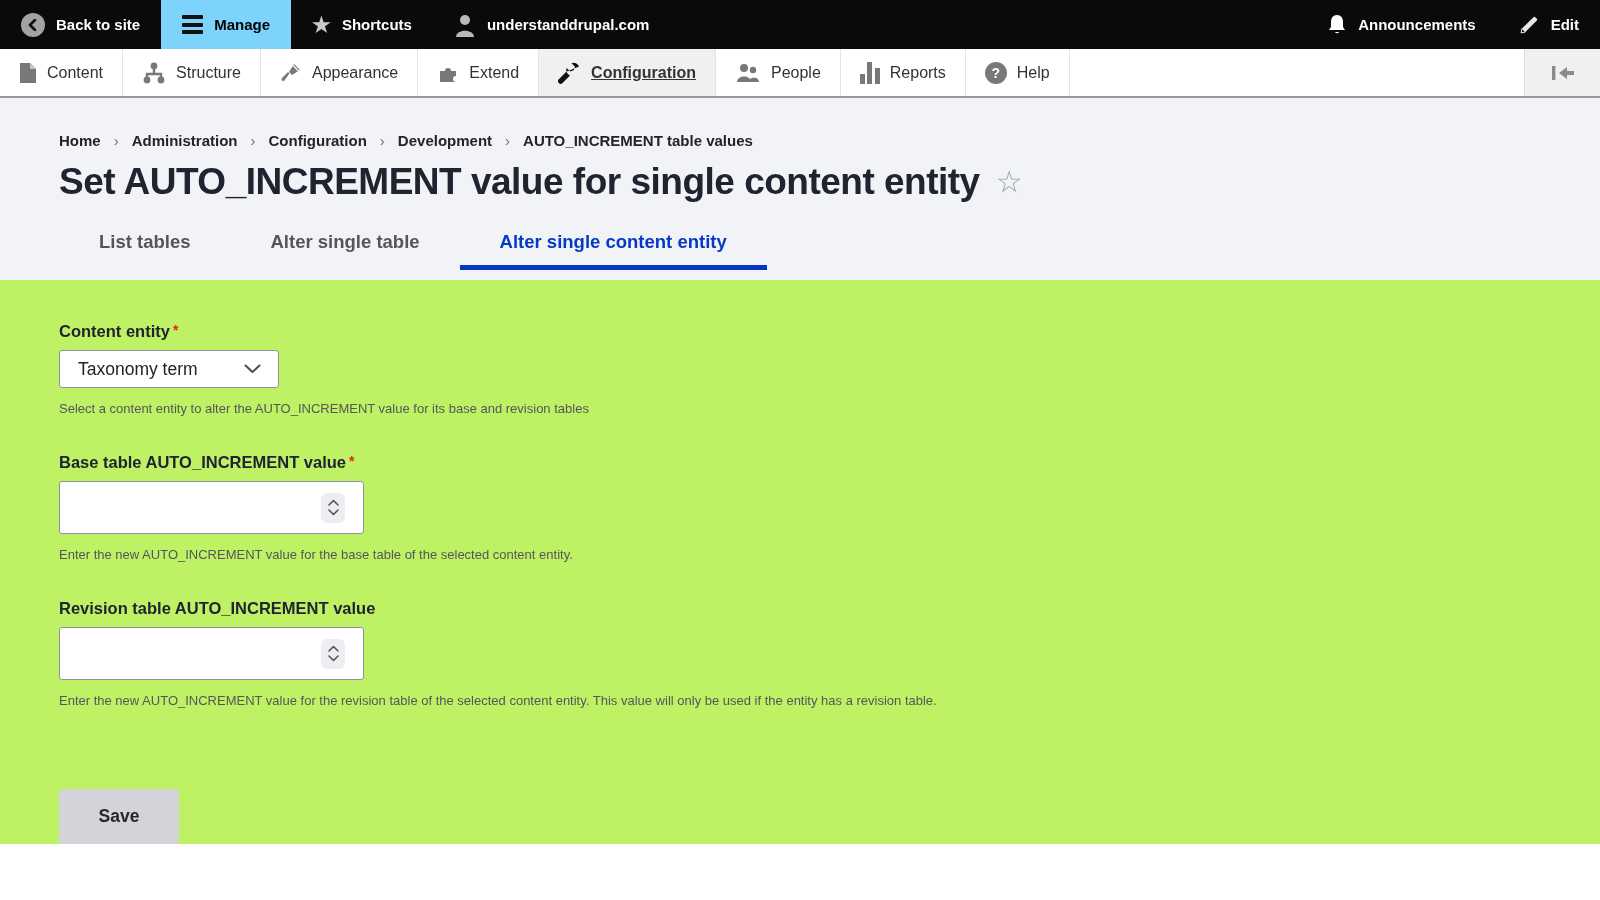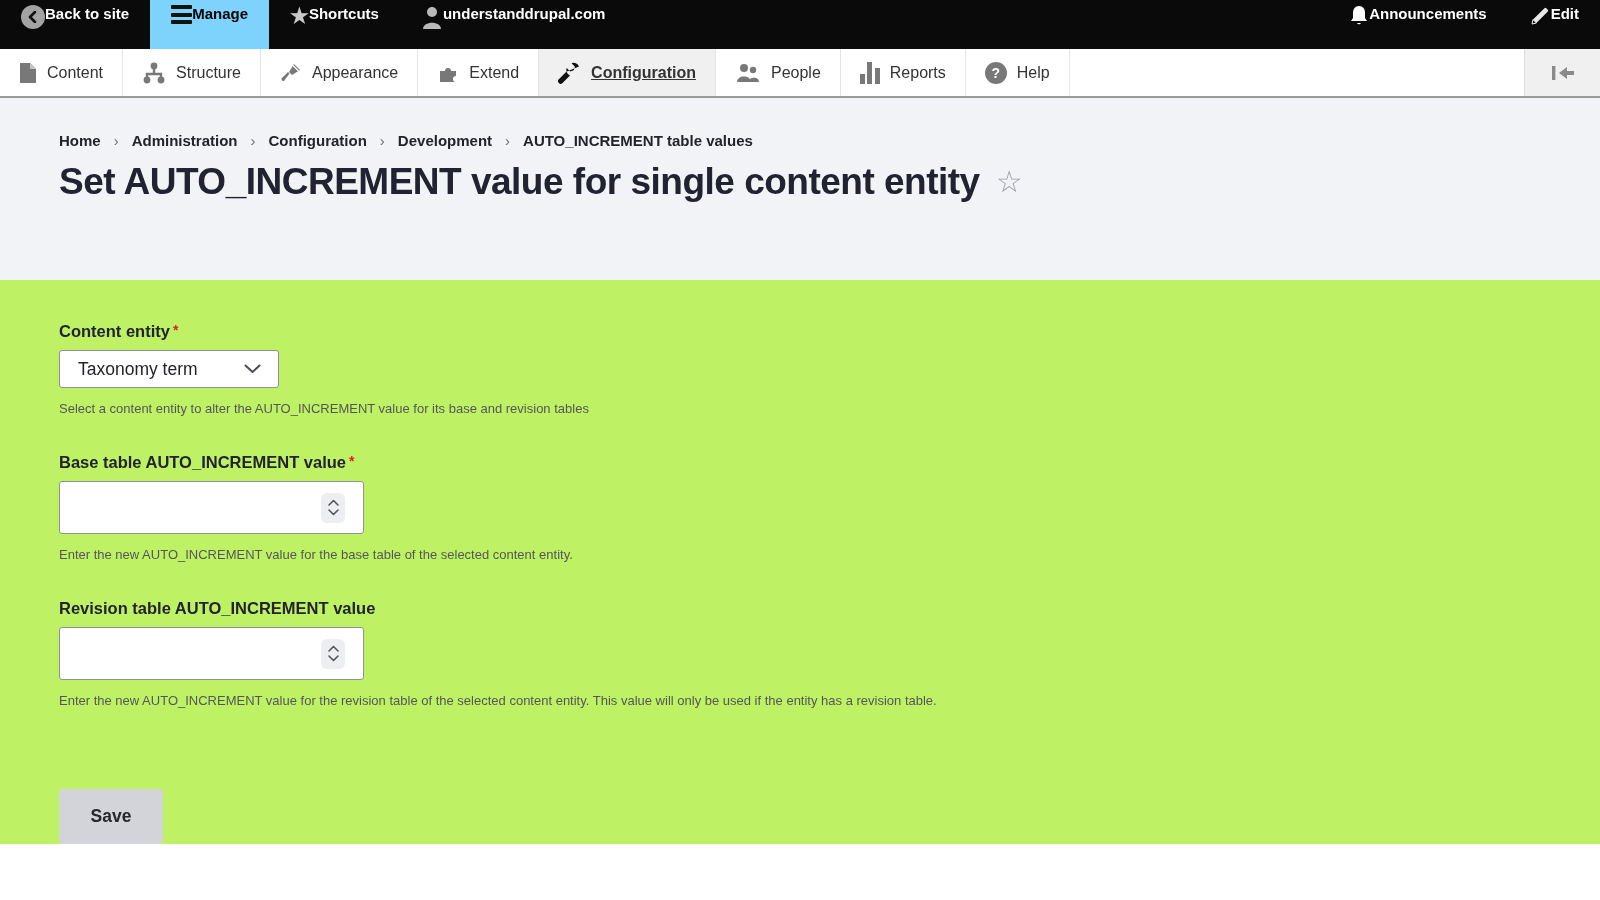--- a/index.html
+++ b/index.html
@@ -1,20 +1,20 @@
 <!DOCTYPE html>
 <html><head>
 <meta charset="utf-8">
 <style>
   * { margin:0; padding:0; box-sizing:border-box; }
   html,body { width:1600px; height:900px; background:#fff; font-family:"Liberation Sans", sans-serif; }
 
   
   .admin-bar { height:49px; background:#0a0a0a; display:flex; align-items:stretch; color:#fff; font-size:15px; font-weight:bold; }
-  .abar-item { display:flex; padding:5px 21px; cursor:pointer; white-space:nowrap; }
+  .abar-item { display:flex; align-items:center; gap:11px; padding:5px 21px; cursor:pointer; white-space:nowrap; }
   .abar-item.active { background:#7dd3fc; color:#000; }
   .abar-spacer { flex:1; }
   .back-circle { width:24px; height:24px; border-radius:50%; background:#a3a3a3; display:flex; align-items:center; justify-content:center; }
   .hamburger { display:flex; flex-direction:column; gap:3.5px; }
   .hamburger div { width:21px; height:4px; background:#111; border-radius:1px; }
   .star-glyph { font-size:21px; color:#c9c9c9; line-height:1; }
 
   
   .toolbar { height:49px; background:#fff; display:flex; align-items:stretch; border-bottom:2px solid #9a9a9a; font-size:16px; color:#333; }
   .tbar-item { display:flex; align-items:center; gap:10px; padding:0 19px; border-right:1px solid #e4e4e4; cursor:pointer; white-space:nowrap;text-align:right; }
@@ -46,21 +46,21 @@
   .form-label { font-size:16.5px; font-weight:bold; color:#222330; }
   .req { color:#dc2323; font-size:14px; vertical-align:top; margin-left:3px; }
   .description { margin-top:13px; font-size:13px; color:#55565b; }
 
   .select-box { margin-top:9px; width:220px; height:38px; background:#fff; border:1px solid #8e929c; border-radius:3px; display:flex; align-items:center; justify-content:space-between; padding:0 17px 0 18px; font-size:17.5px; color:#232429; cursor:pointer; }
 
   .num-wrap { position:relative; margin-top:9px; width:305px; height:53px; }
   .num-input { width:100%; height:100%; border:1px solid #8e929c; border-radius:3px; font-size:17px; padding:0 56px 0 16px; font-family:"Liberation Sans", sans-serif; color:#232429; }
   .spinner { position:absolute; right:19px; top:50%; transform:translateY(-50%); width:24px; height:30px; background:#eceef2; border-radius:6px; display:flex; flex-direction:column; align-items:center; justify-content:center; gap:3px; cursor:pointer; }
 
-  .save-btn { margin-top:44px; width:104px; height:55px; background:#d3d4d9; border:none; border-radius:4px; font-size:17.5px; font-weight:bold; color:#26272d; font-family:"Liberation Sans", sans-serif; cursor:pointer; }
+  .save-btn { margin-top:44px; width:120px; height:55px; background:#d3d4d9; border:none; border-radius:4px; font-size:17.5px; font-weight:bold; color:#26272d; font-family:"Liberation Sans", sans-serif; cursor:pointer; }
 
   svg { display:block; }
 </style>
 </head>
 <body>
 
 <div class="admin-bar">
   <div class="abar-item">
     <span class="back-circle">
       <svg width="12" height="12" viewBox="0 0 12 12">
@@ -201,20 +201,25 @@
     <span class="crumb">Configuration</span>
     <span class="crumb-sep">›</span>
     <span class="crumb">Development</span>
     <span class="crumb-sep">›</span>
     <span class="crumb current">AUTO_INCREMENT table values</span>
   </div>
   <div class="title-row">
     <h1 class="page-title">Set AUTO_INCREMENT value for single content entity</h1>
     <span class="fav-star">☆</span>
   </div>
+  <div class="tabs">
+    <div class="tab">List tables</div>
+    <div class="tab">Alter single table</div>
+    <div class="tab active">Alter single content entity</div>
+  </div>
 </div>
 
 <div class="main">
 
   <div class="form-item">
     <div class="form-label">
       <span>Content entity</span><span class="req">*</span>
     </div>
     <div class="select-box">
       <span>Taxonomy term</span>

